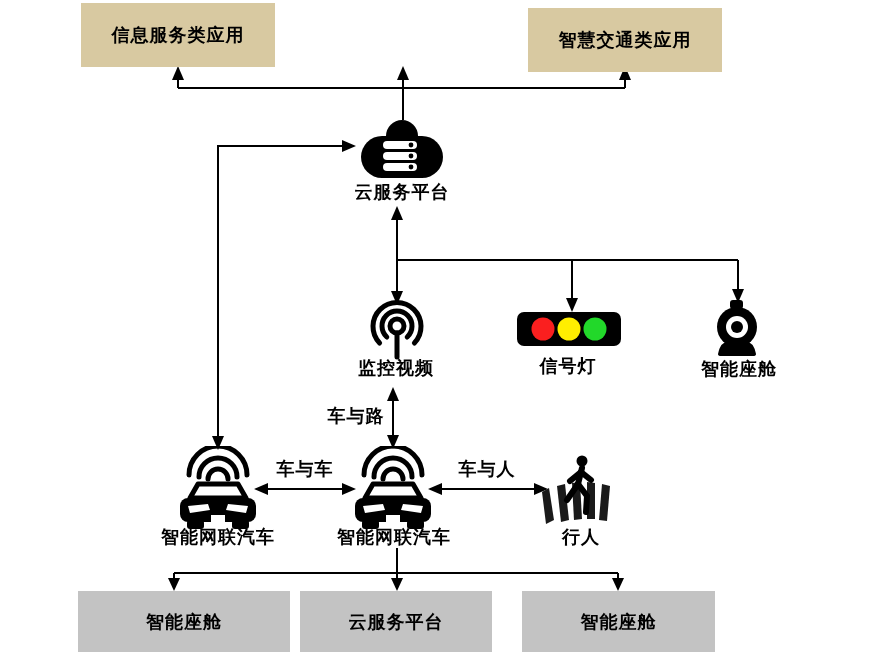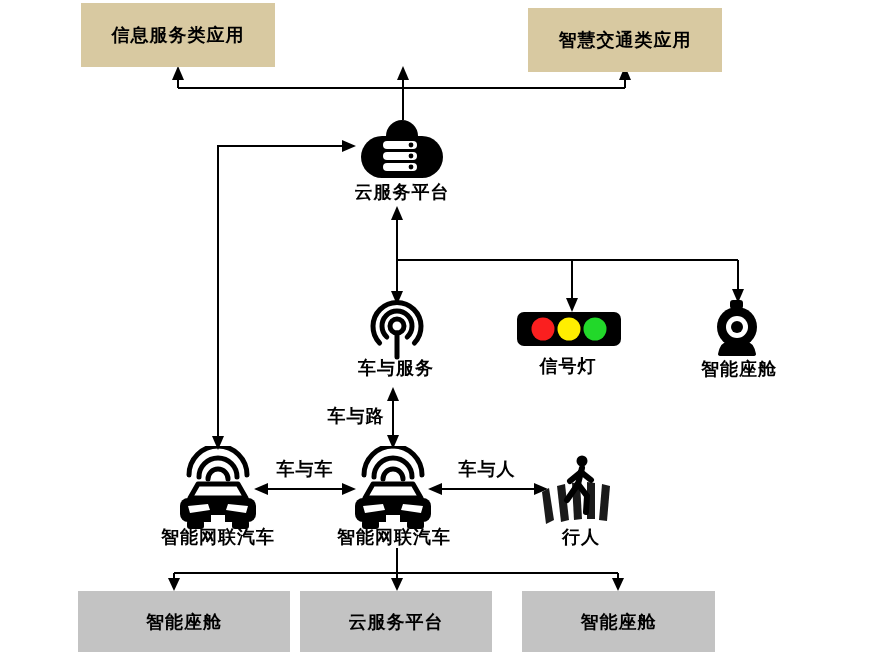--- a/index.html
+++ b/index.html
@@ -73,21 +73,21 @@
   </svg>
   <div class="lbl" style="left:402px;top:183px">云服务平台</div>
 
 
   <svg class="icon" style="left:366px;top:298px" width="62" height="62" viewBox="0 0 62 62" fill="none" stroke="#000" stroke-width="5" stroke-linecap="round">
     <path d="M13.6 45 A 24 24 0 1 1 48.4 45"></path>
     <path d="M20.8 39 A 15 15 0 1 1 41.2 39"></path>
     <circle cx="31" cy="28" r="7"></circle>
     <path d="M31 35 V59"></path>
   </svg>
-  <div class="lbl" style="left:396px;top:359px">车与服务</div>
+  <div class="lbl" style="left:396px;top:359px">监控视频</div>
 
   <svg class="icon" style="left:517px;top:312px" width="104" height="34" viewBox="0 0 104 34">
     <rect x="0" y="0" width="104" height="34" rx="7" fill="#000"></rect>
     <circle cx="26" cy="17" r="11.5" fill="#FA1F1F"></circle>
     <circle cx="52" cy="17" r="11.5" fill="#FFEE00"></circle>
     <circle cx="78" cy="17" r="11.5" fill="#22D82A"></circle>
   </svg>
   <div class="lbl" style="left:568px;top:357px">信号灯</div>
 
   <svg class="icon" style="left:713px;top:300px" width="48" height="56" viewBox="0 0 48 56">

